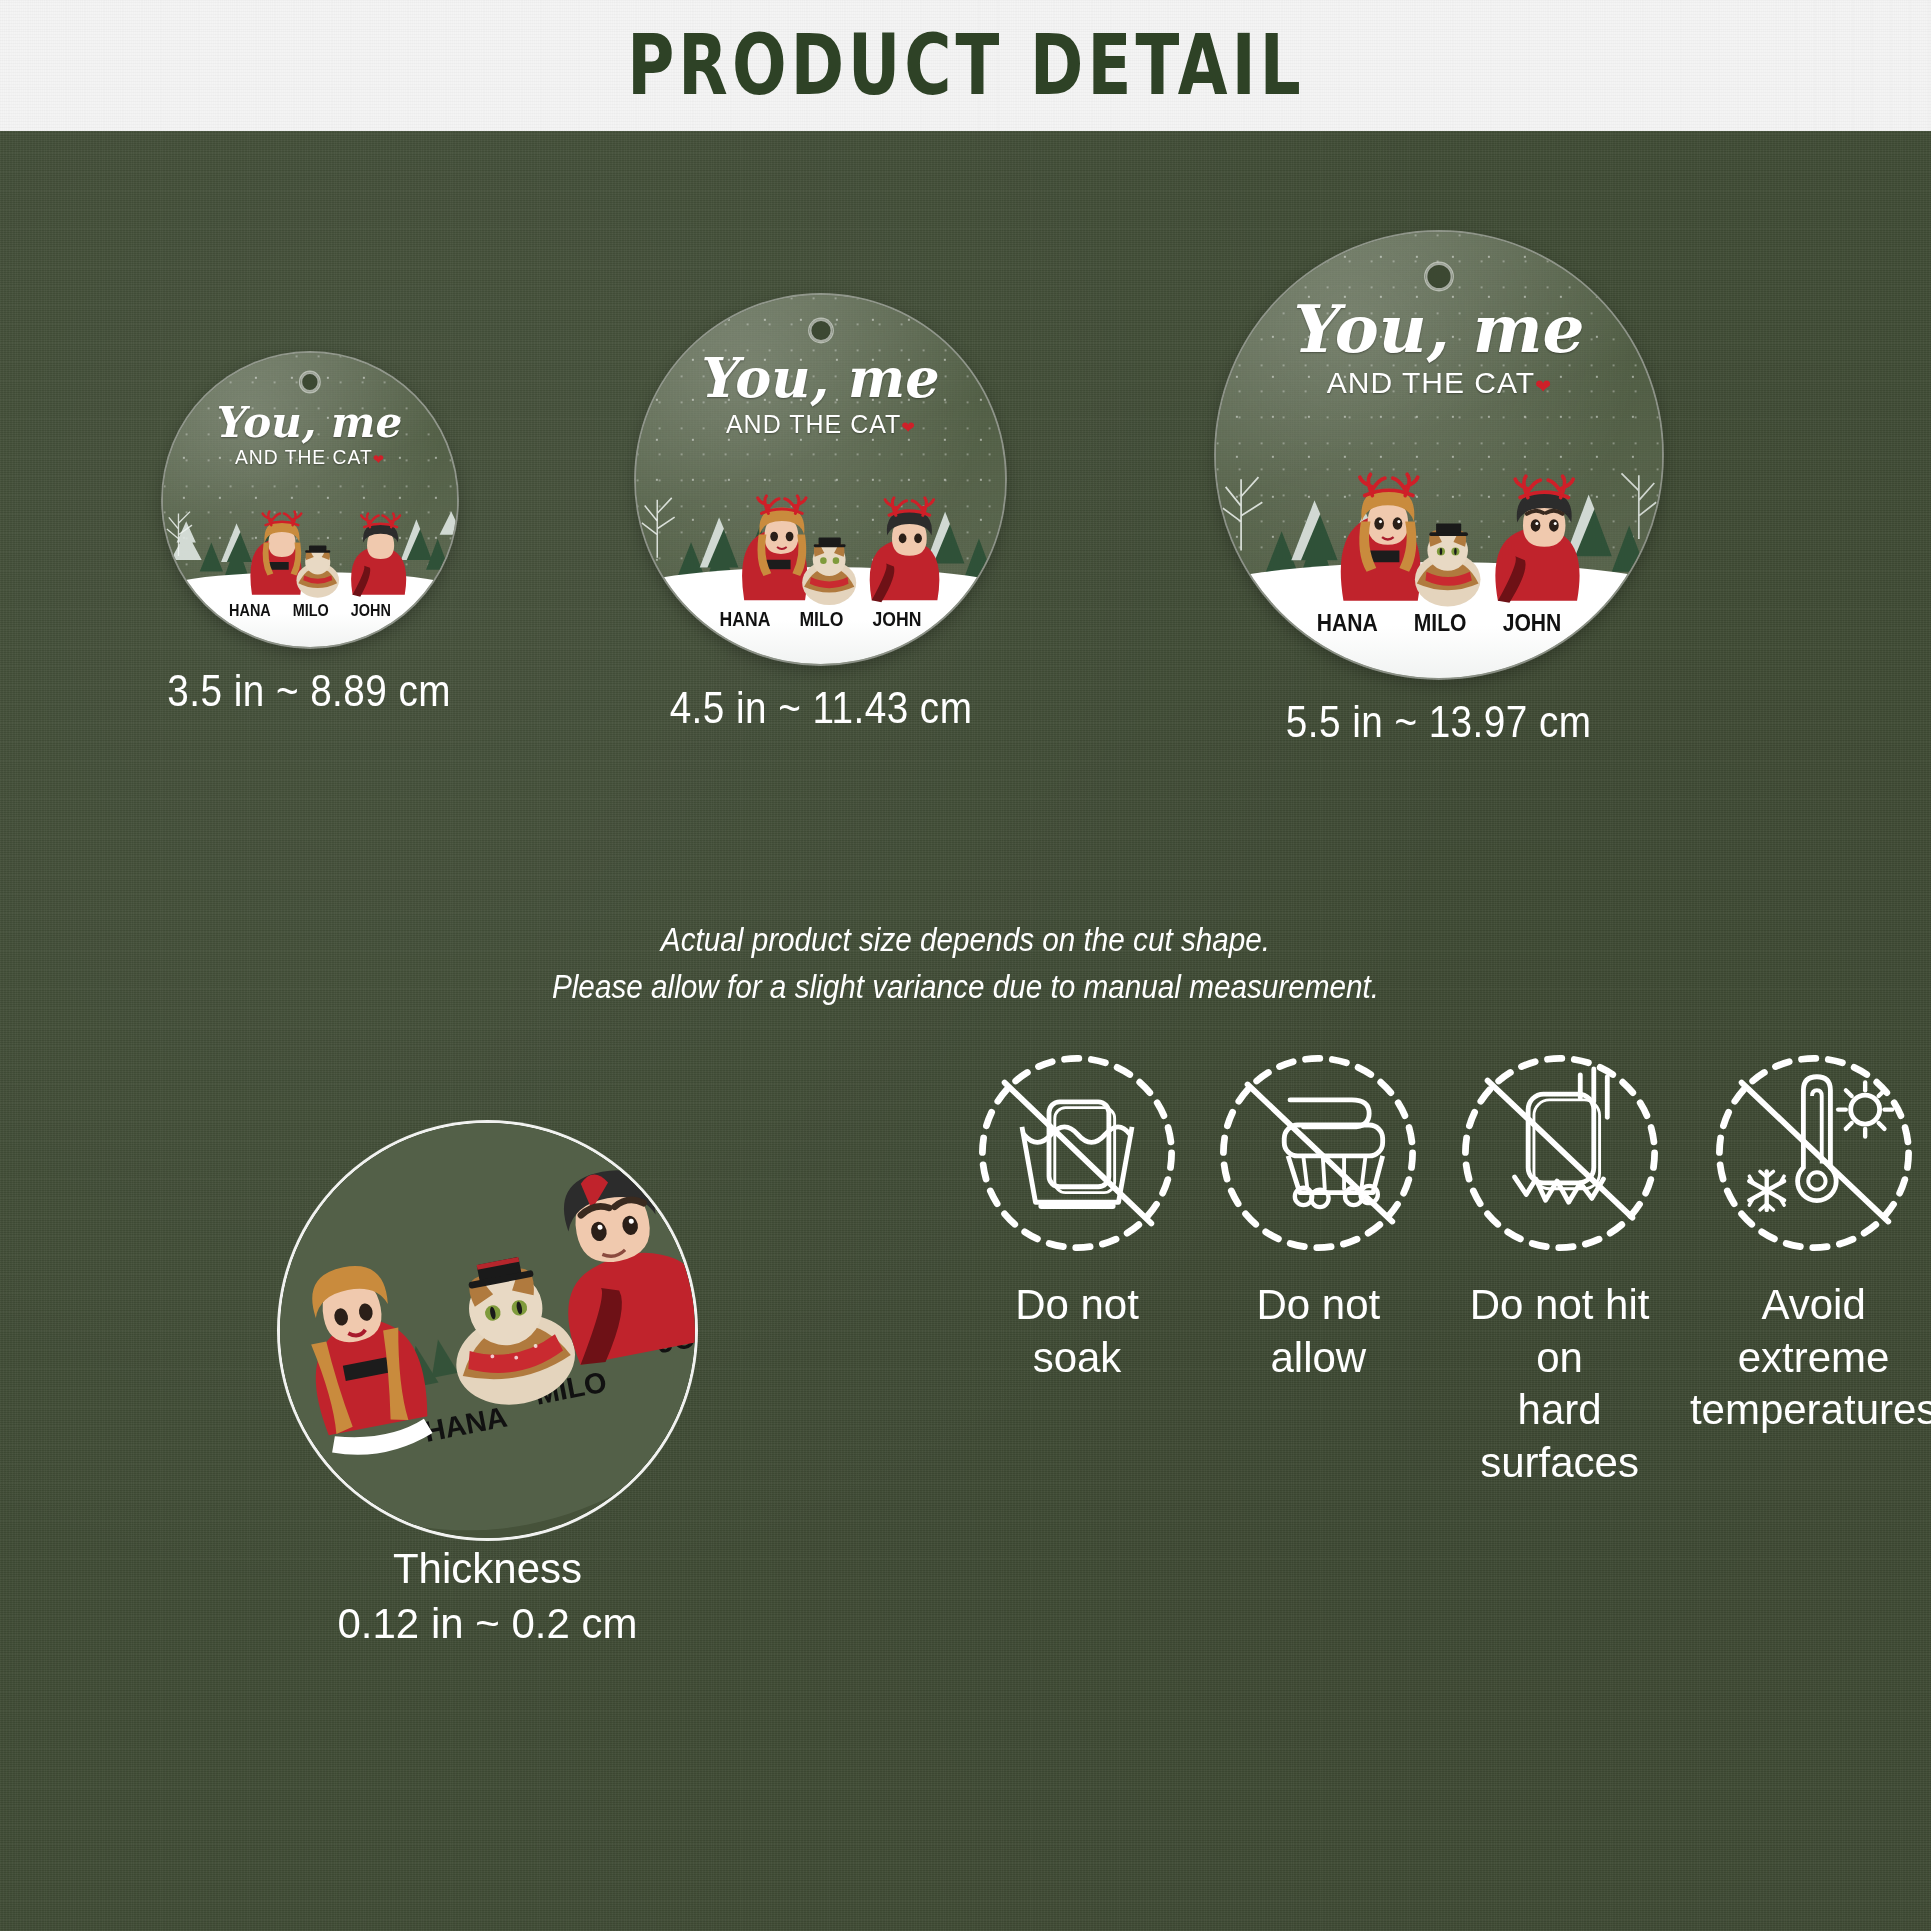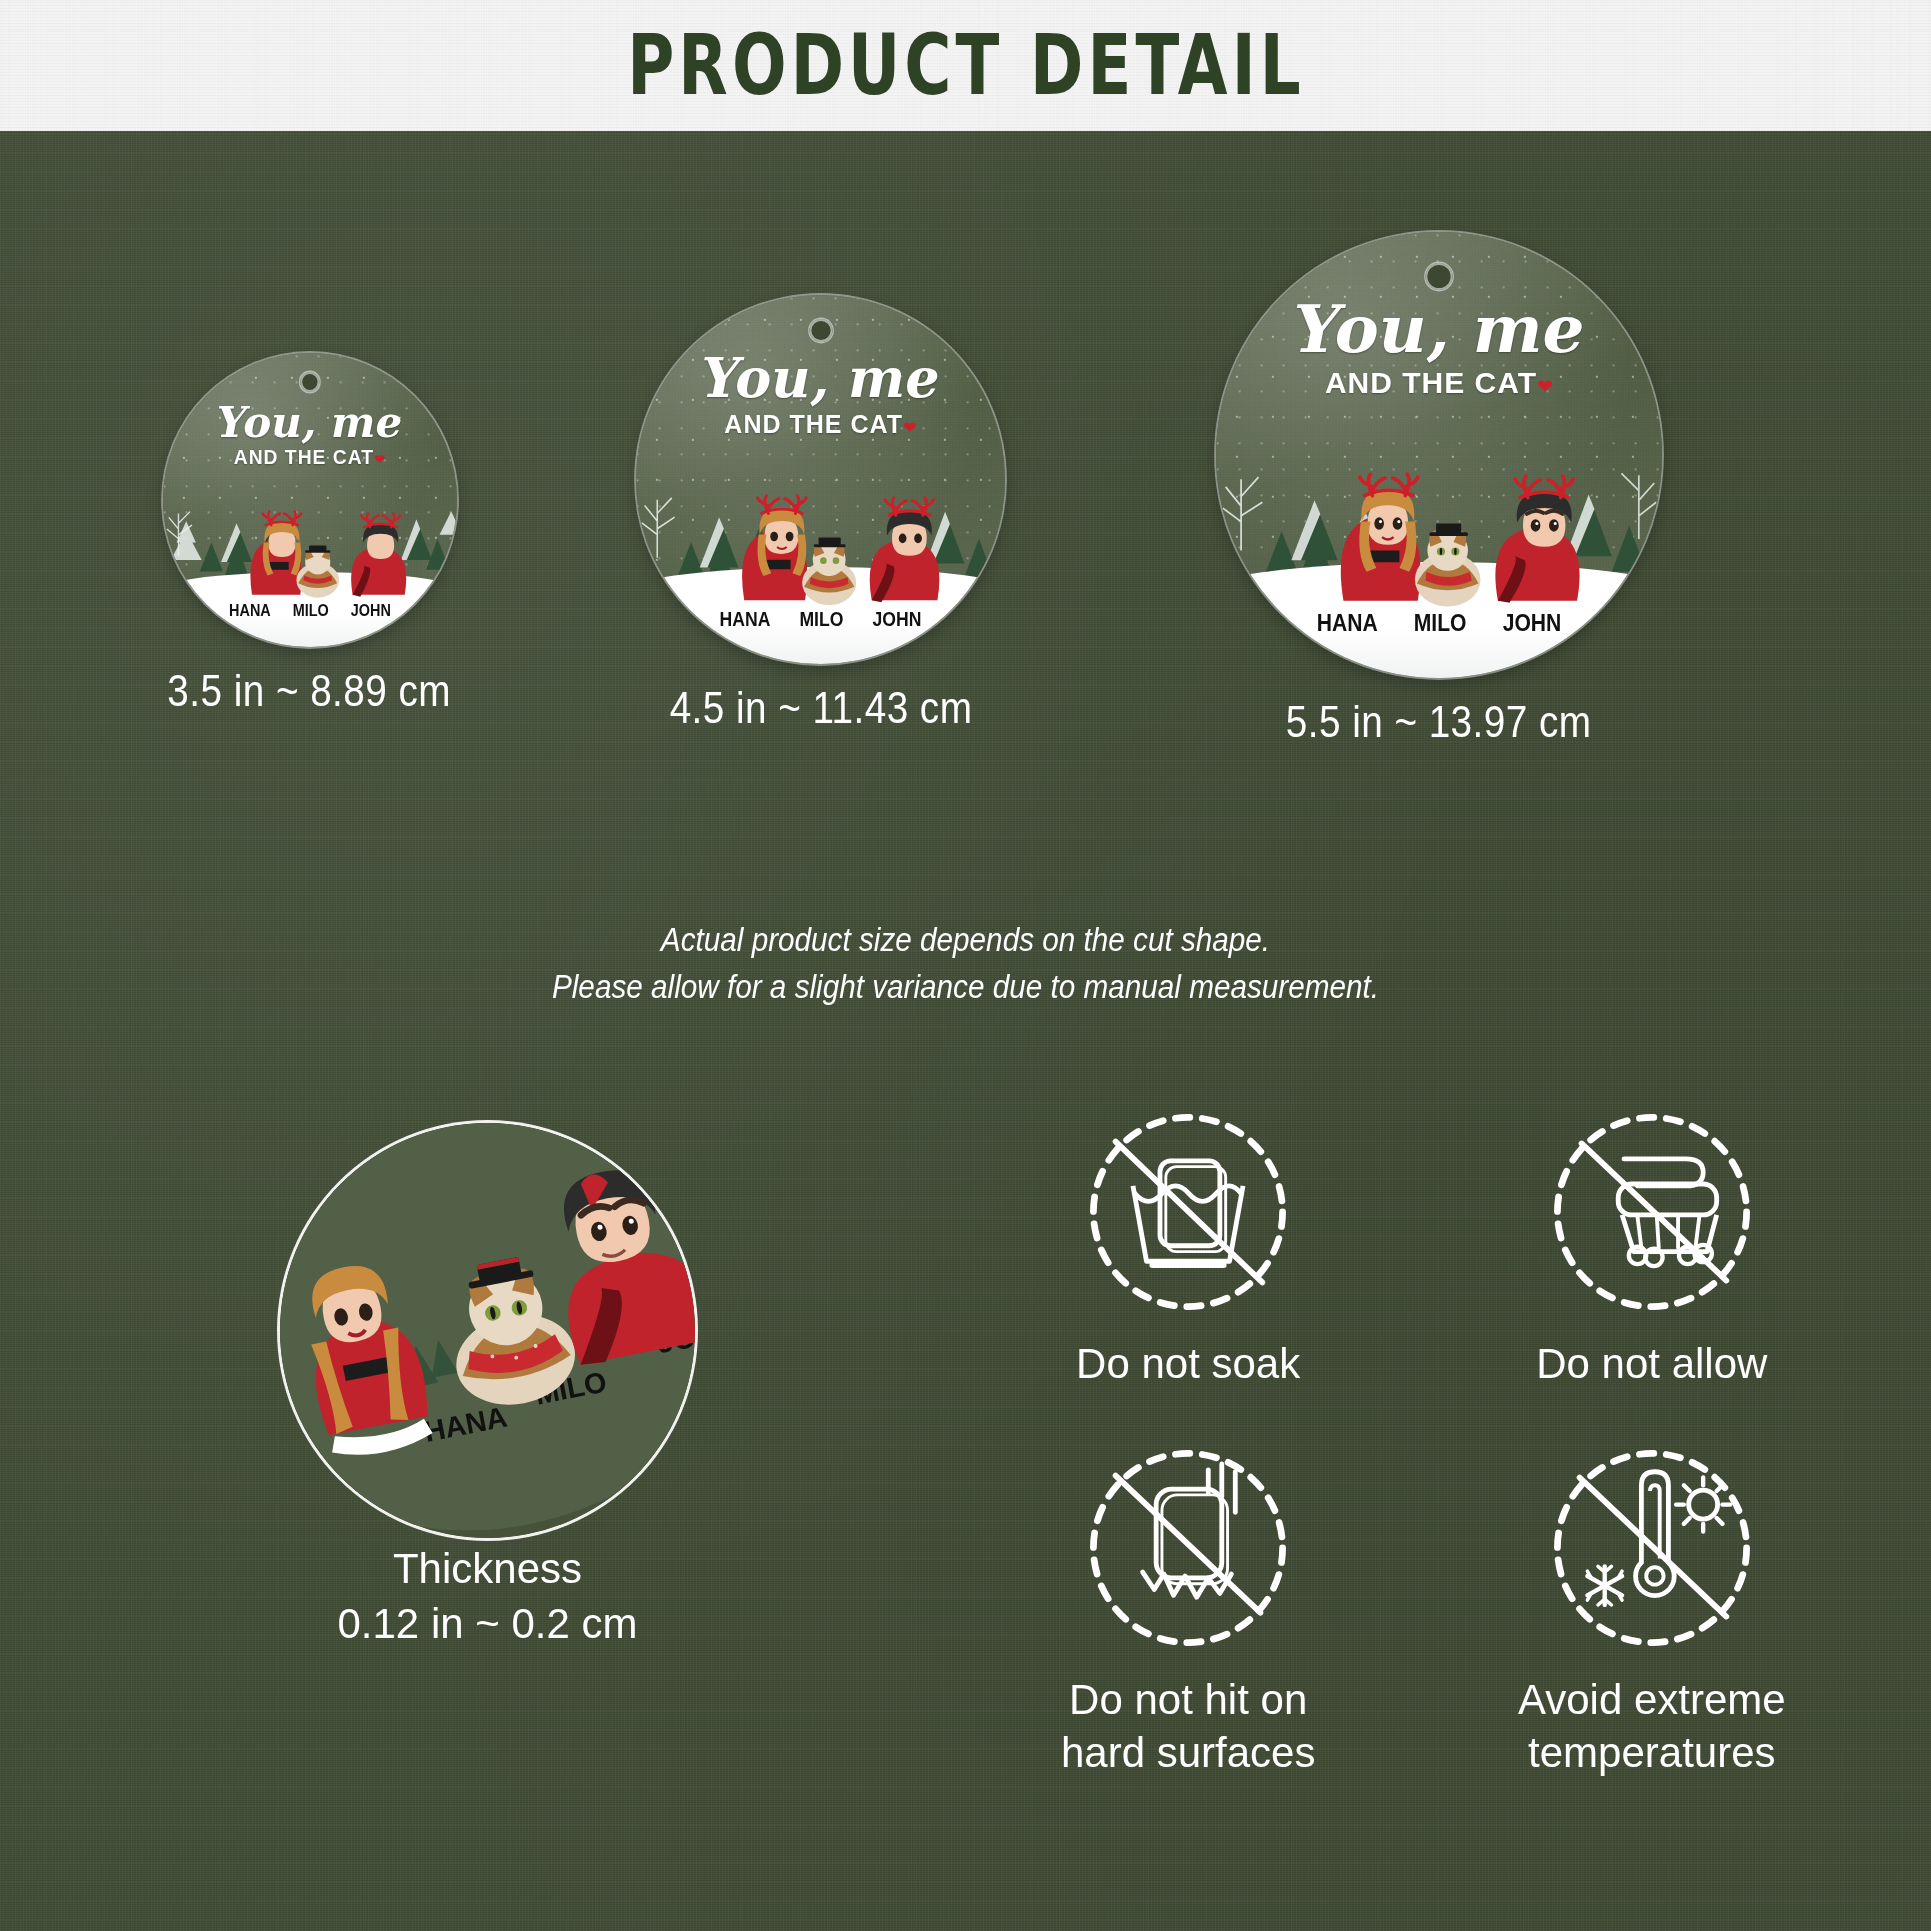--- a/index.html
+++ b/index.html
@@ -79,21 +79,21 @@
 
   .orn-text{position:absolute;left:0;right:0;text-align:center;color:#fff;}
   .script{
     font-family:"DejaVu Serif","Liberation Serif",serif;
     font-style:italic;font-weight:700;
     color:#fff;line-height:.95;
     text-shadow:0 1px 1.9px rgba(0,0,0,.35);
   }
   .subline{
     font-family:"Liberation Sans Narrow","Liberation Sans",sans-serif;
-    font-weight:700;color:#fff;letter-spacing:1px;
+    font-weight:400;color:#fff;letter-spacing:1px;
     transform:scaleX(.9);
     text-shadow:0 1px 1.9px rgba(0,0,0,.35);
   }
   .heart{color:#cf2029;display:inline-block;}
 
   .names{position:absolute;left:0;right:0;display:flex;justify-content:center;color:#111;
     font-family:"Liberation Sans Narrow","Liberation Sans",sans-serif;font-weight:700;
     transform:scaleX(.88);}
   .names span{text-align:center;}
 
@@ -118,22 +118,22 @@
     border-radius:50%;overflow:hidden;
     border:3.9px solid rgba(255,255,255,.92);
     background:#4a5640;
   }
   .thick-caption{
     color:#fff;font-size:42px;line-height:1.32;
     font-family:"Liberation Sans","DejaVu Sans",sans-serif;font-weight:400;
   }
 
   
-  .care{position:absolute;left:966px;top:1101px;width:908px;
-    display:grid;grid-template-columns:1fr 1fr;grid-template-rows:auto auto;
+  .care{position:absolute;left:966px;top:1042px;width:908px;
+    display:grid;grid-template-columns:1fr 1fr 1fr 1fr;grid-template-rows:auto auto;
     row-gap:46px;column-gap:19.3px;}
   .care-item{display:flex;flex-direction:column;align-items:center;}
   .care-icon{width:222px;height:222px;}
   .care-label{
     margin-top:15.4px;color:#fff;text-align:center;font-size:42px;line-height:1.25;
     font-family:"Liberation Sans","DejaVu Sans",sans-serif;font-weight:400;
   }
 
   
   .fig{position:absolute;}

